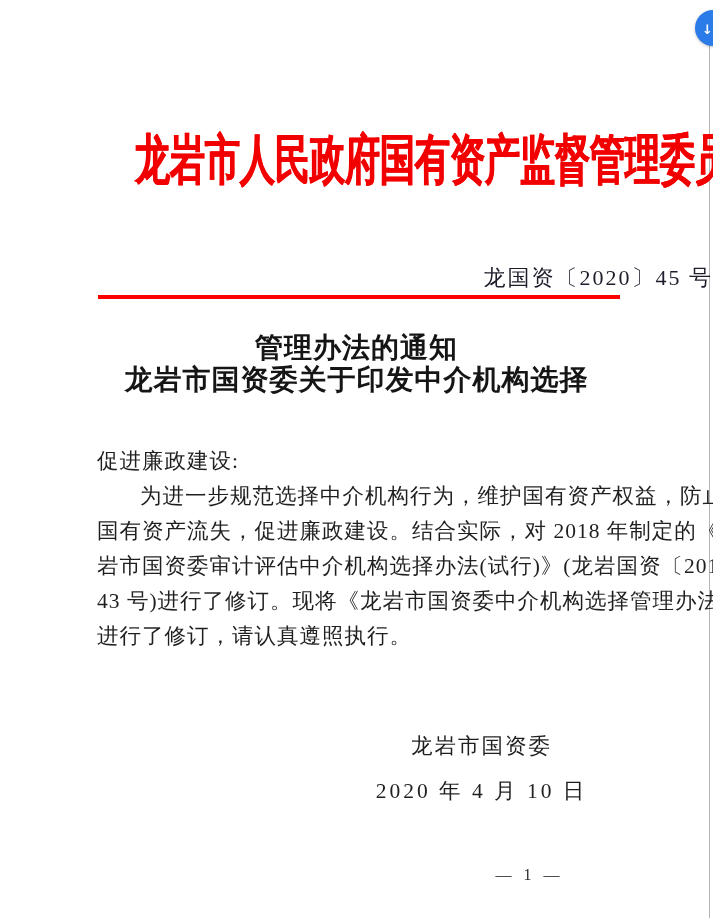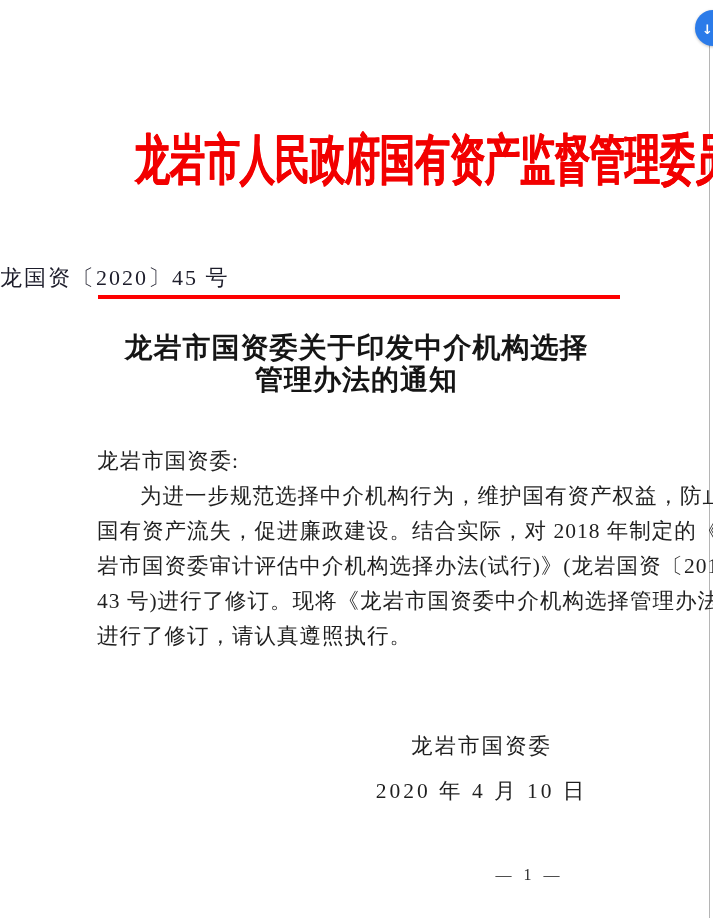--- a/index.html
+++ b/index.html
@@ -65,21 +65,21 @@
     transform-origin: center top;
     text-shadow: 0.8px 0 0 #f20000, -0.8px 0 0 #f20000;
   }
 
   
   .doc-number {
     position: absolute;
     top: 263px;
     left: 0;
     width: 713px;
-    text-align: left;
+    text-align: right;
     font-size: 22px;
     color: #1d1d2b;
     letter-spacing: 2px;
   }
 
   
   .red-rule {
     position: absolute;
     top: 295px;
     left: 98px;
@@ -156,26 +156,26 @@
 
   <div class="letterhead">
     <span class="inner">龙岩市人民政府国有资产监督管理委员会</span>
   </div>
 
   <div class="doc-number">龙国资〔2020〕45 号</div>
 
   <div class="red-rule"></div>
 
   <div class="doc-title">
+    <div>管理办法的通知</div>
     <div>龙岩市国资委关于印发中介机构选择</div>
-    <div>管理办法的通知</div>
   </div>
 
   <div class="body-block">
-    <div class="body-line">龙岩市国资委:</div>
+    <div class="body-line">促进廉政建设:</div>
     <div class="body-line indent">为进一步规范选择中介机构行为，维护国有资产权益，防止</div>
     <div class="body-line">国有资产流失，促进廉政建设。结合实际，对 2018 年制定的《龙</div>
     <div class="body-line">岩市国资委审计评估中介机构选择办法(试行)》(龙岩国资〔2018〕</div>
     <div class="body-line">43 号)进行了修订。现将《龙岩市国资委中介机构选择管理办法》</div>
     <div class="body-line">进行了修订，请认真遵照执行。</div>
   </div>
 
   <div class="closing">
     <div class="sig">龙岩市国资委</div>
     <div class="date">2020 年 4 月 10 日</div>

